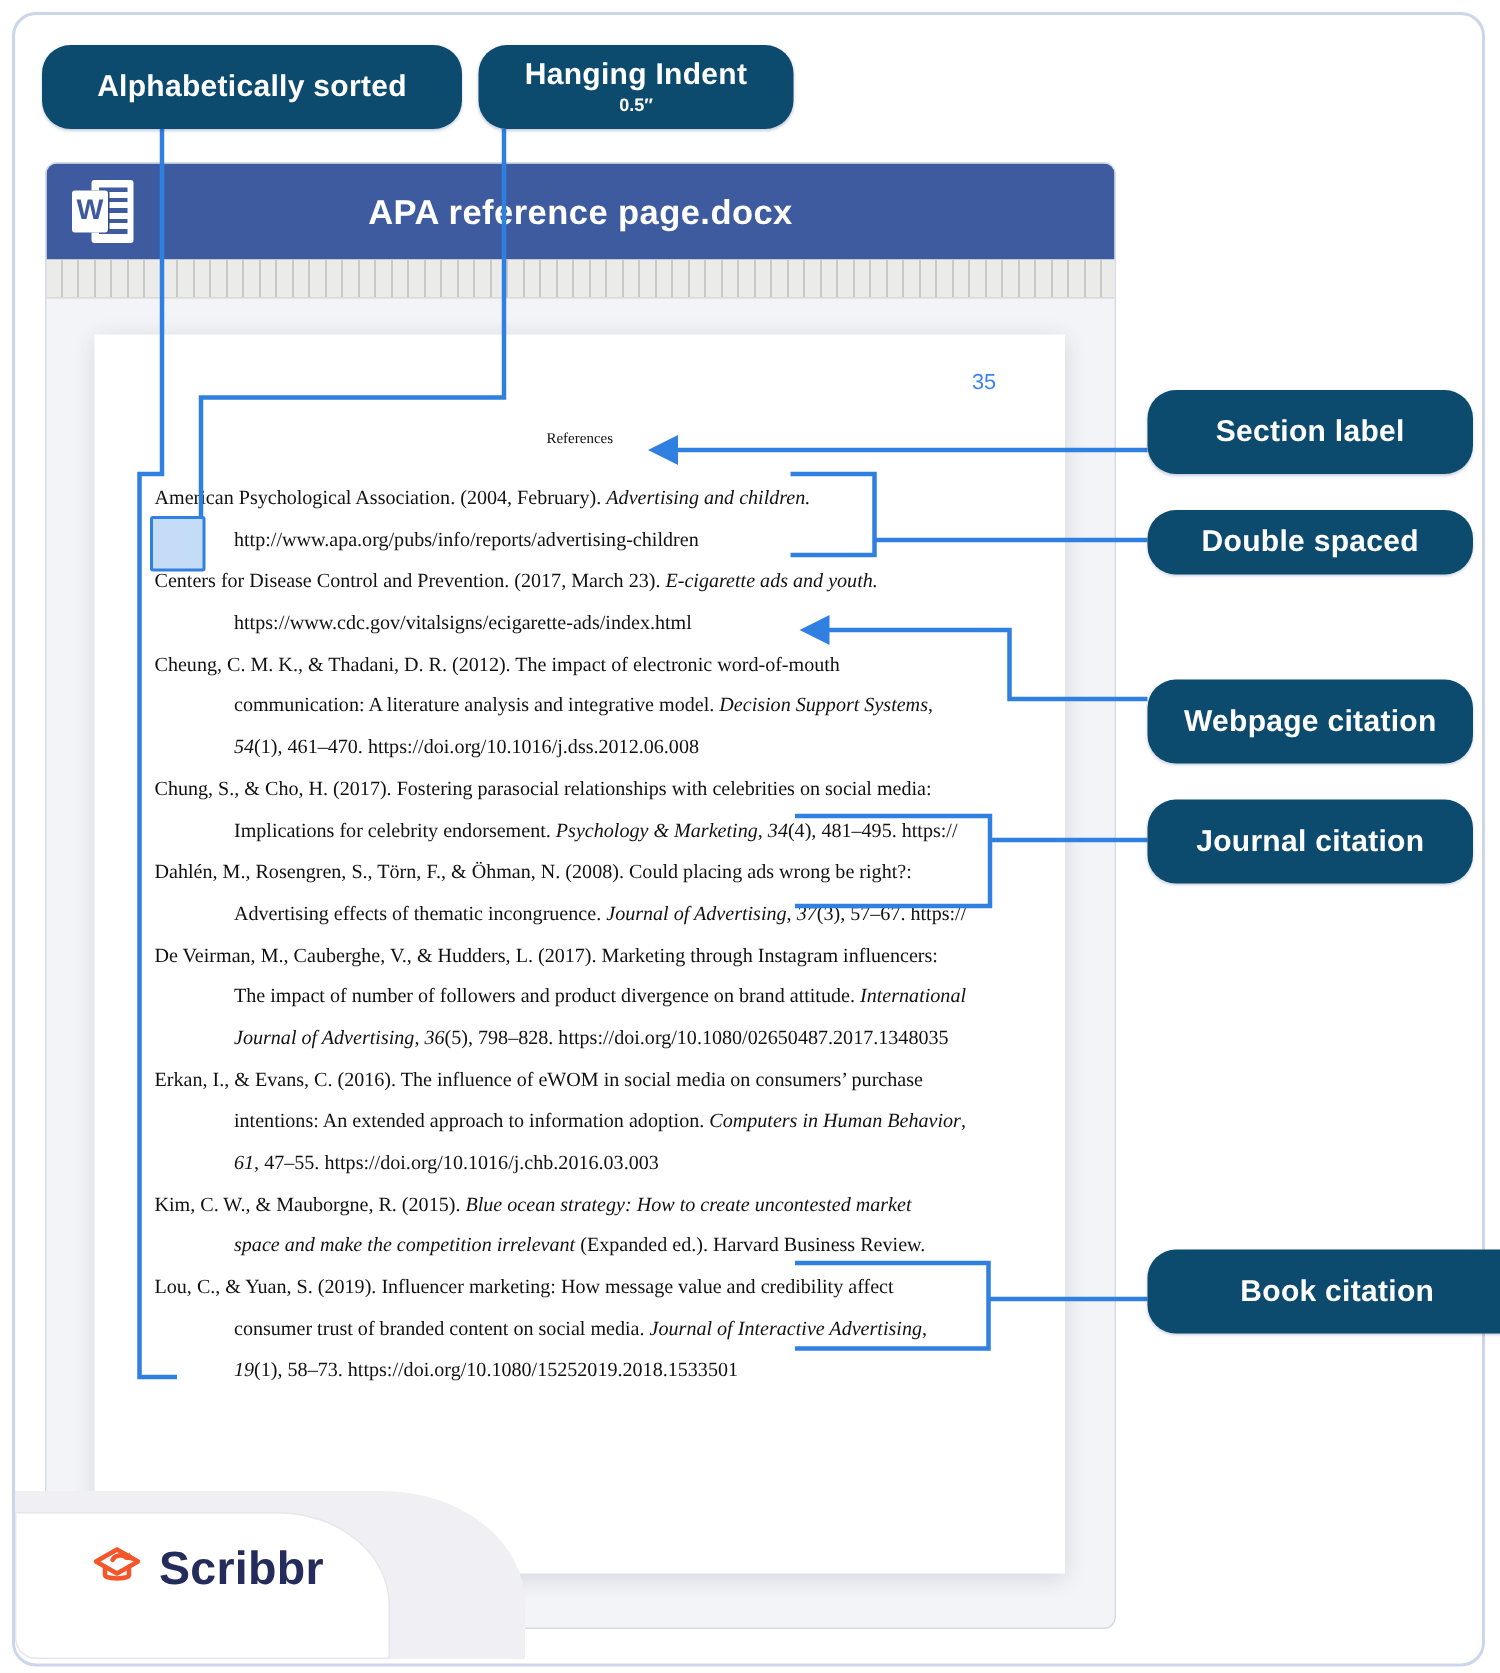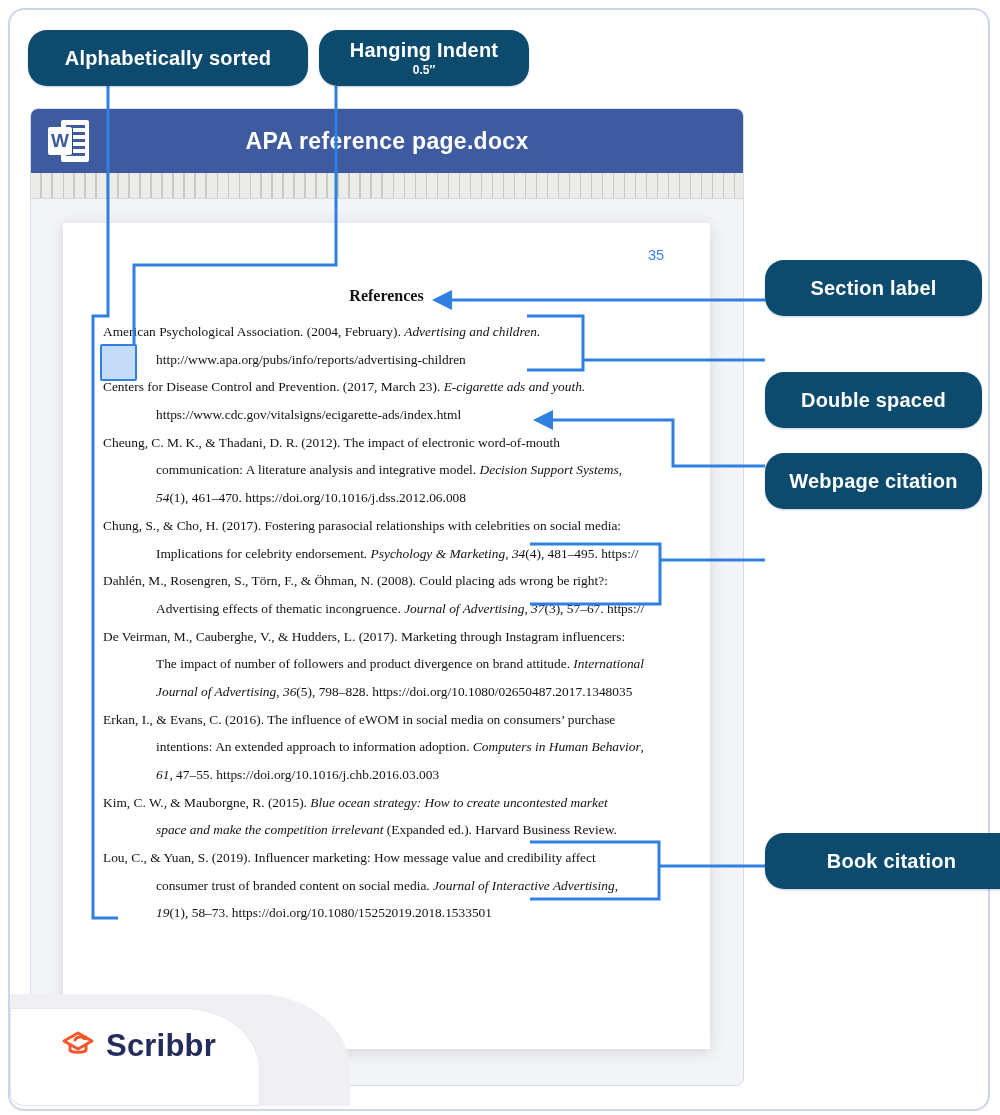--- a/index.html
+++ b/index.html
@@ -10,21 +10,21 @@
 
   
   .callout{position:absolute;background:#0c4a6e;border-radius:19px;color:#fff;
            display:flex;flex-direction:column;align-items:center;justify-content:center;
            font-weight:bold;text-align:center;box-shadow:0 1px 2px rgba(30,60,120,.25);}
   .callout .lbl{font-size:20px;letter-spacing:.2px;}
   .callout .sub{font-size:12px;font-weight:bold;margin-top:1px;}
   #co-alpha{left:28px;top:30px;width:280px;height:56px;}
   #co-hang{left:319px;top:30px;width:210px;height:56px;}
   #co-section{left:765px;top:260px;width:217px;height:56px;}
-  #co-double{left:765px;top:340px;width:217px;height:56px;margin-top:32px;}
+  #co-double{left:765px;top:340px;width:217px;height:43px;}
   #co-web{left:765px;top:437px;width:217px;height:56px;margin-top:16px;}
   #co-journal{left:765px;top:533px;width:217px;height:56px;}
   #co-book{left:765px;top:833px;width:253px;height:56px;}
 
   
   .word-window{position:absolute;left:30px;top:108px;width:714px;height:978px;
                background:#f3f4f7;border:1px solid #d7dbe6;border-radius:8px;overflow:hidden;
                box-sizing:border-box;}
   .win-header{position:absolute;left:0;top:0;width:100%;height:64px;background:#3d5b9e;
               display:flex;align-items:center;justify-content:center;}
@@ -40,21 +40,21 @@
   .wi-w{position:absolute;left:0;top:7px;width:24px;height:28px;background:#fff;border-radius:2px;
         color:#3d5b9e;font-weight:bold;font-size:19px;display:flex;align-items:center;justify-content:center;
         box-shadow:1px 0 0 #2c4a8a;}
 
   
   .doc-page{position:absolute;left:63px;top:223px;width:647px;height:826px;background:#fff;
             box-shadow:0 3px 14px rgba(45,55,90,.16);}
   .page-number{position:absolute;left:585px;top:24px;font-family:Liberation Sans, sans-serif;
                font-size:14.5px;color:#3b82f6;}
   .page-heading{position:absolute;left:0;top:64px;width:100%;text-align:center;
-                font-family:"Liberation Serif",serif;font-size:16px;font-weight:bold;color:#111;}
+                font-family:"Liberation Serif",serif;font-size:10px;font-weight:normal;color:#111;}
   .refs{position:absolute;left:40px;top:95px;width:580px;font-family:"Liberation Serif",serif;
         font-size:13.4px;color:#111;}
   .ref-line{white-space:nowrap;line-height:27.7px;height:27.7px;}
   .ref-line.indent{padding-left:53px;}
   .ref-line .it{font-style:italic;}
 
   .indent-highlight{position:absolute;left:100px;top:344px;width:37px;height:37px;
                     background:#c5dcf8;border:2px solid #3080e2;border-radius:2px;box-sizing:border-box;}
 
   
@@ -148,20 +148,23 @@
 
   <div class="callout" id="co-section">
     <div class="lbl">Section label</div>
   </div>
   <div class="callout" id="co-double">
     <div class="lbl">Double spaced</div>
   </div>
   <div class="callout" id="co-web">
     <div class="lbl">Webpage citation</div>
   </div>
+  <div class="callout" id="co-journal">
+    <div class="lbl">Journal citation</div>
+  </div>
   <div class="callout" id="co-book">
     <div class="lbl">Book citation</div>
   </div>
 
   <div class="badge-back"></div>
   <div class="badge"></div>
   <div class="logo">
     <svg width="40" height="40" viewBox="0 0 40 40">
       <g stroke="#f4562c" stroke-width="3" fill="none" stroke-linejoin="round" stroke-linecap="round">
         <path d="M20 7 L34 15 L20 23 L6 15 Z"></path>

